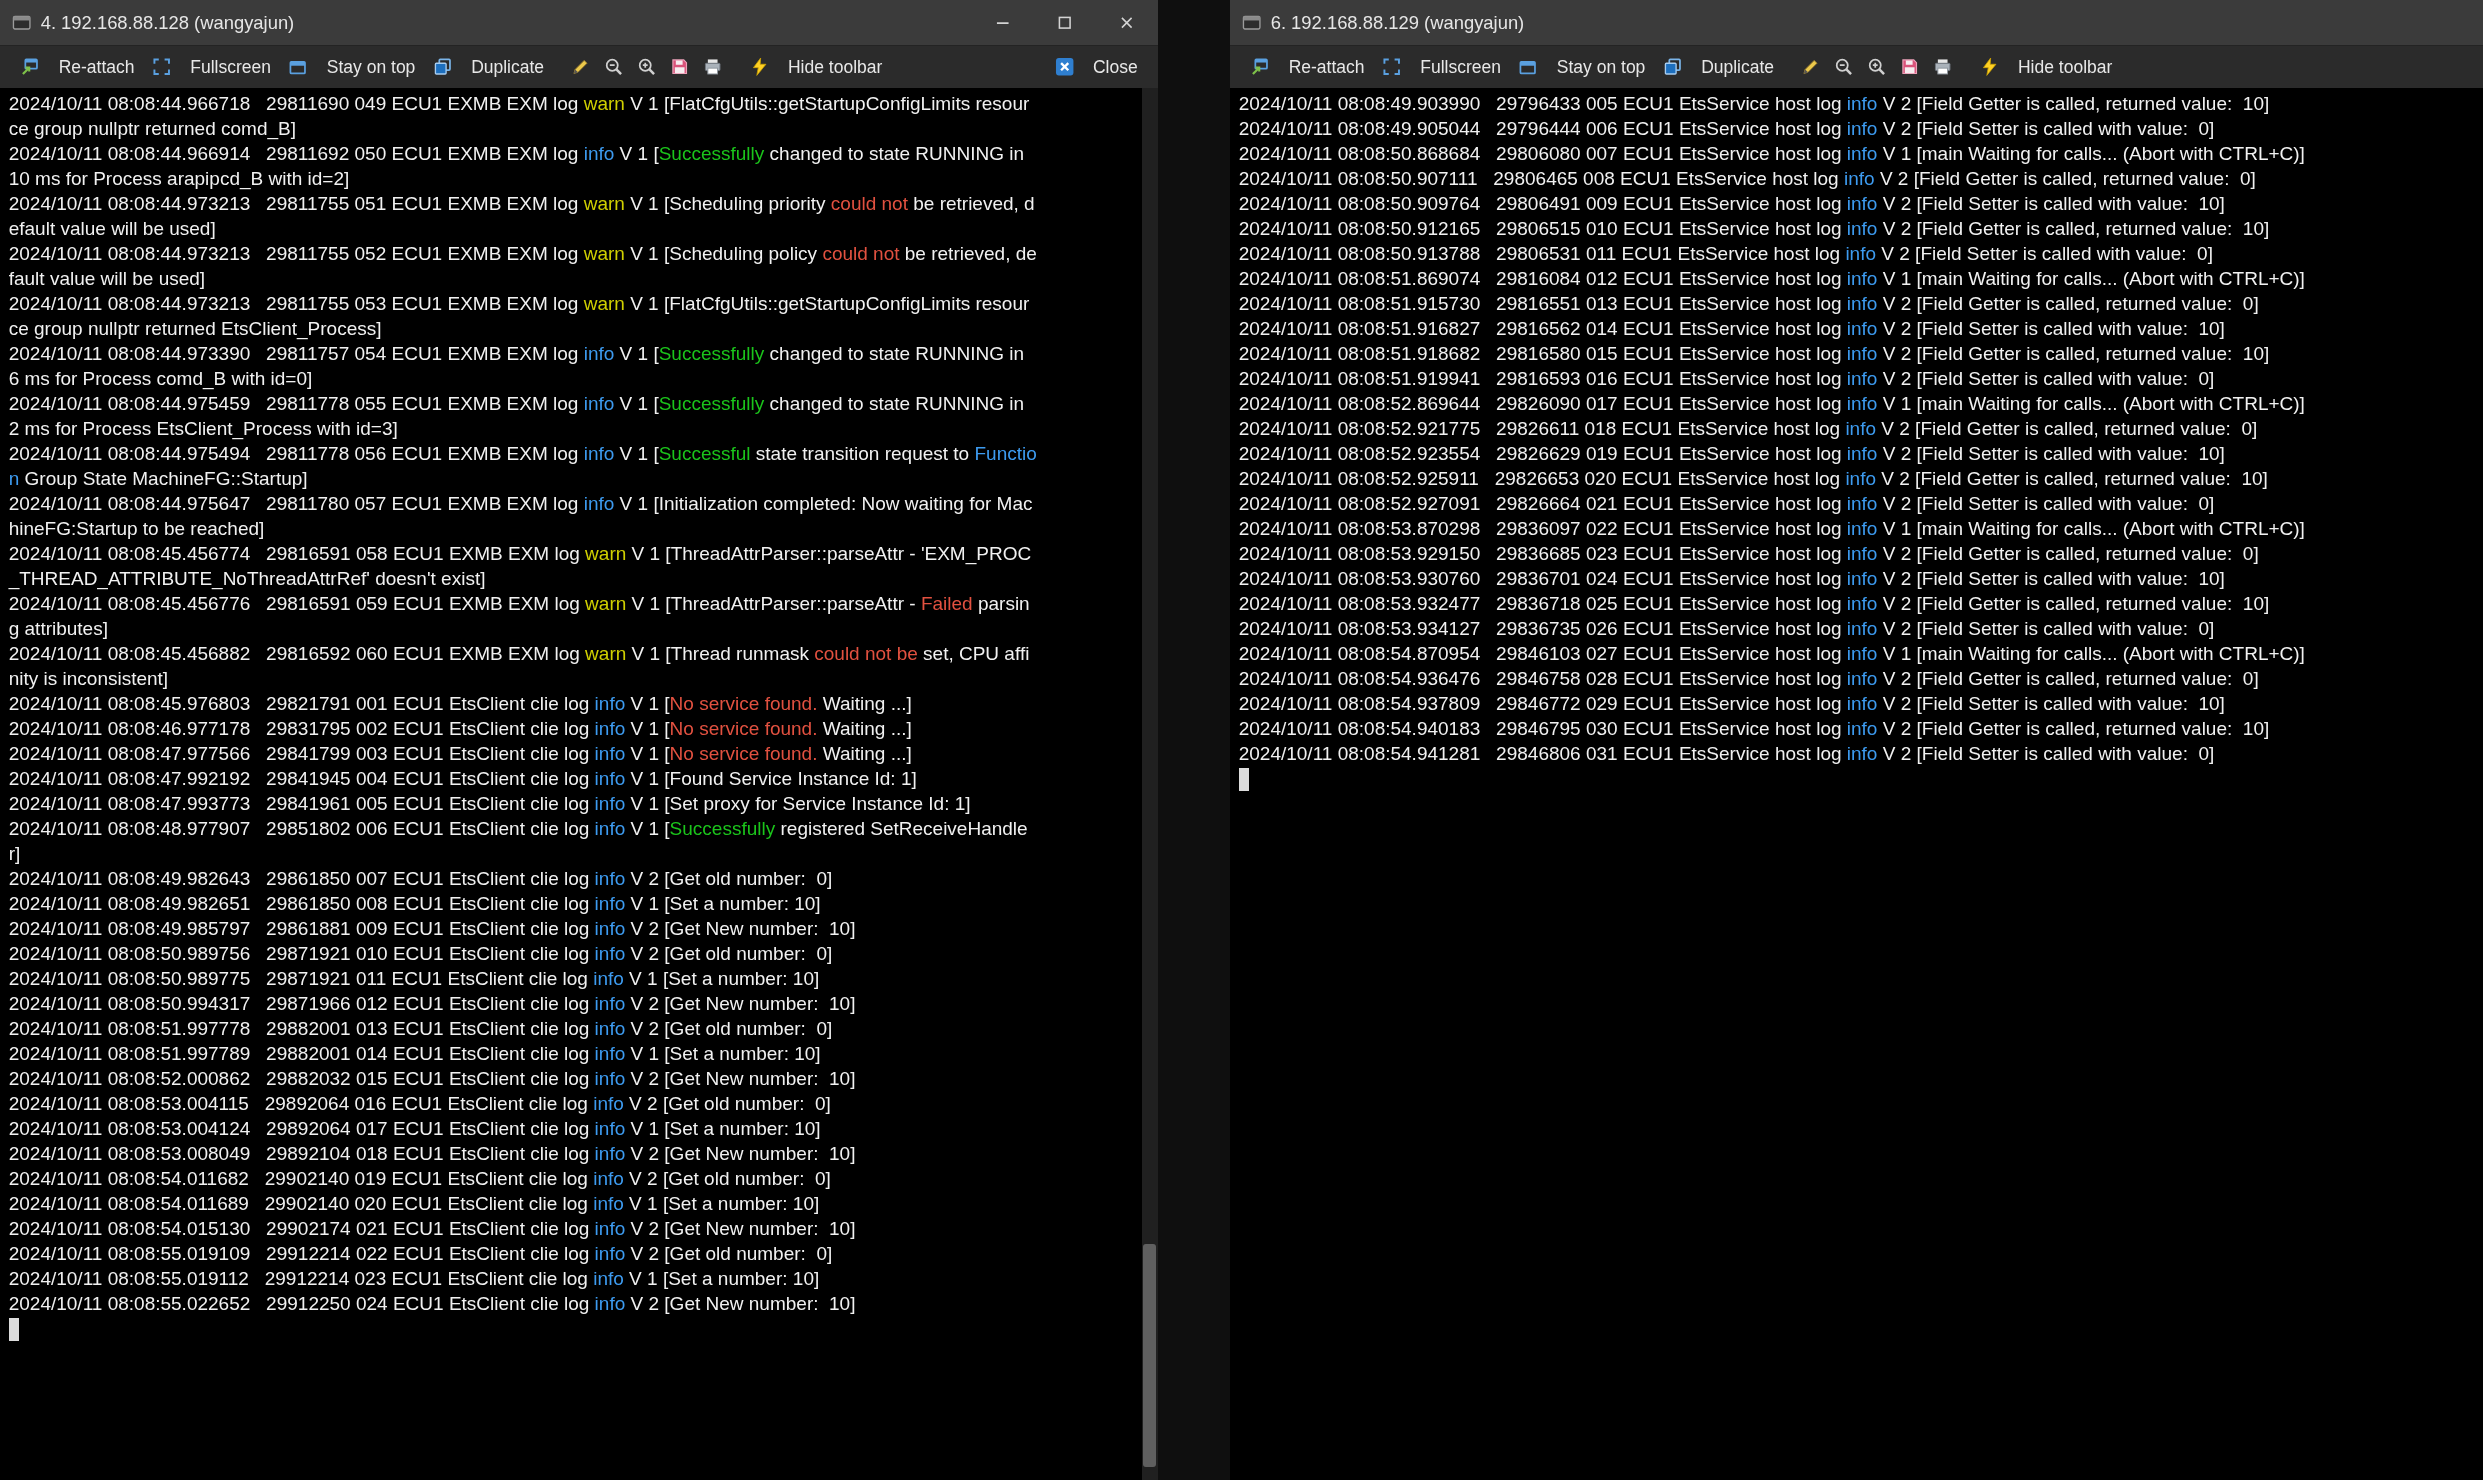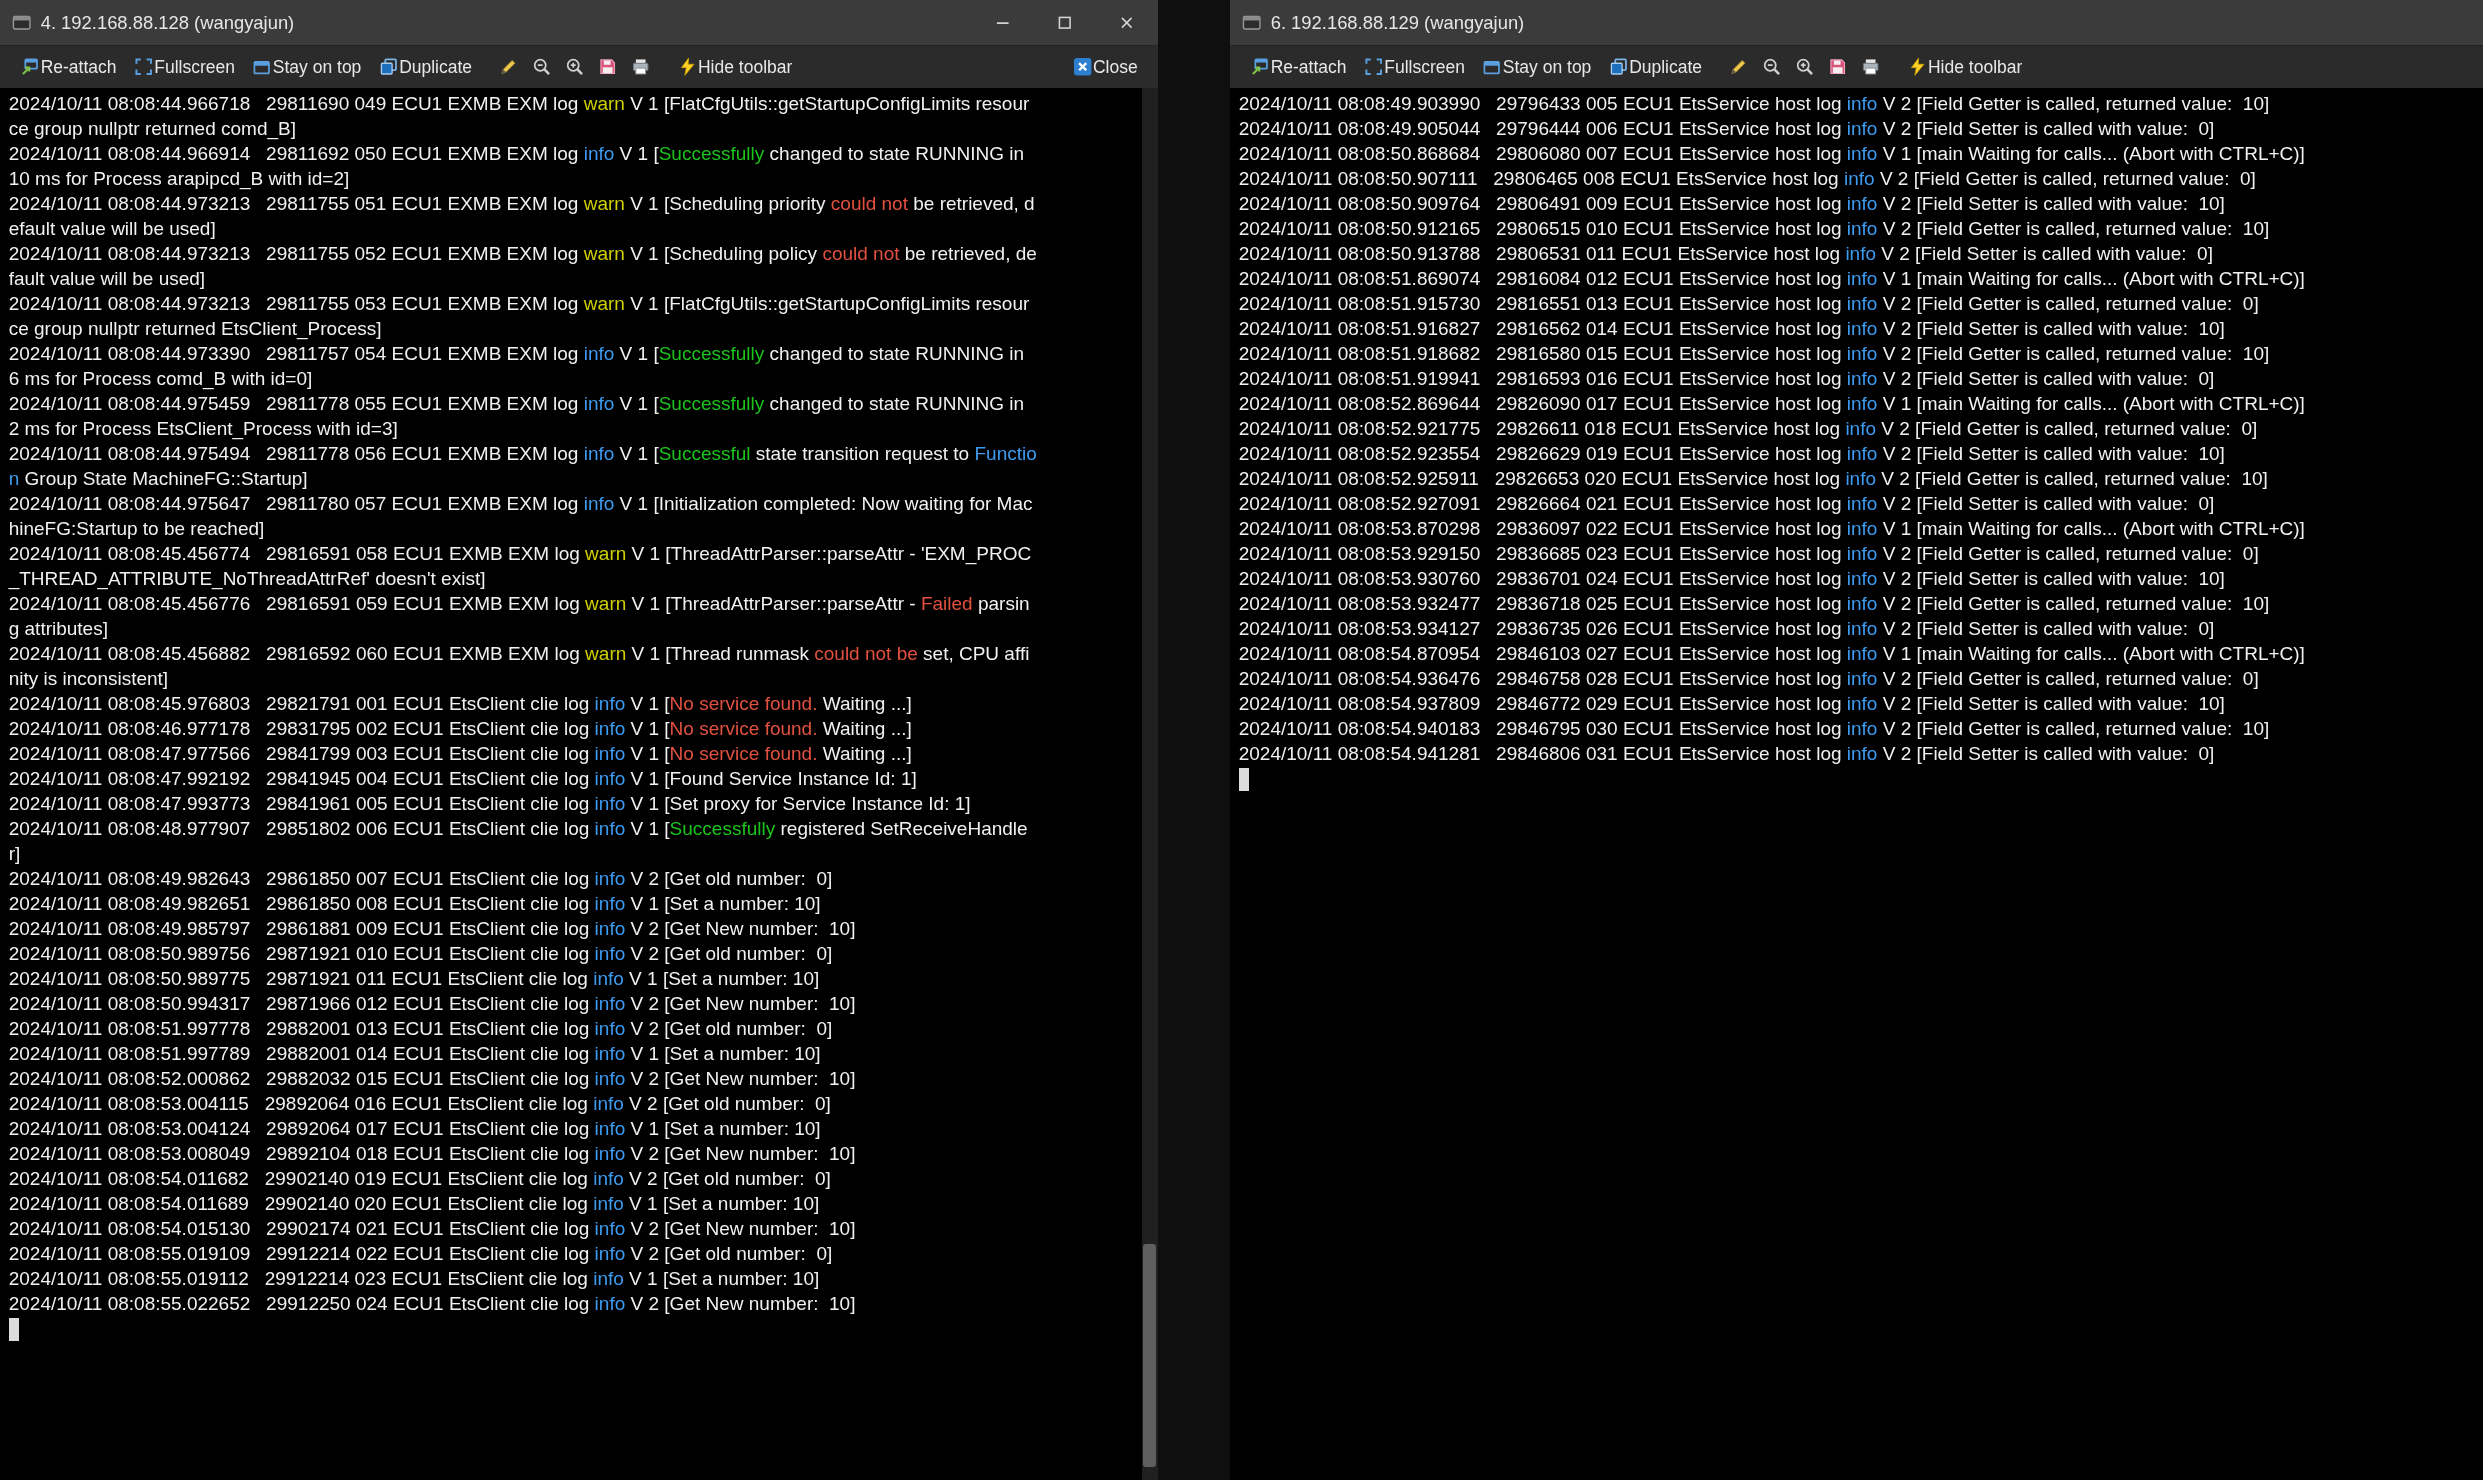--- a/index.html
+++ b/index.html
@@ -13,21 +13,21 @@
 
   
   .titlebar{height:45px;flex:none;background:var(--titlebar-bg,#3b3b3b);display:flex;align-items:center;padding-left:11.6px}
   .appic{width:19.4px;height:19.4px;flex:none}
   .title{flex:1;margin-left:9.7px;font-size:18.4px;color:var(--titlebar-fg,#e6e6e6);white-space:nowrap;overflow:hidden}
   .caps{display:flex;height:100%}
   .cap{width:62px;height:100%;display:flex;align-items:center;justify-content:center}
 
   
   .toolbar{height:42px;flex:none;background:var(--toolbar-bg,#2b2b2b);display:flex;align-items:center;padding:0 11.6px;border-top:1px solid #232323}
-  .tbtn{display:flex;align-items:center;gap:1px;height:33px;padding:0 8.7px;margin:0;background:none;border:none;
+  .tbtn{display:flex;align-items:center;gap:19px;height:33px;padding:0 8.7px;margin:0;background:none;border:none;
         color:var(--toolbar-fg,#e8e8e8);font:17.5px "Liberation Sans",sans-serif;white-space:nowrap}
   .tbtn .ic{width:19.4px;height:19.4px;flex:none}
   .io{padding:0 6.8px}
   .gap{margin-left:11.6px}
   .tspacer{flex:1}
 
   
   .term{flex:1;position:relative;overflow:hidden;background:var(--term-bg,#000);padding:2.9px 25px 0 8.7px}
   .lines{font-family:Liberation Sans, sans-serif;font-size:19px;line-height:25px;color:var(--term-fg,#f1f1f1);
          white-space:pre-wrap;white-space:break-spaces;word-break:break-all}

